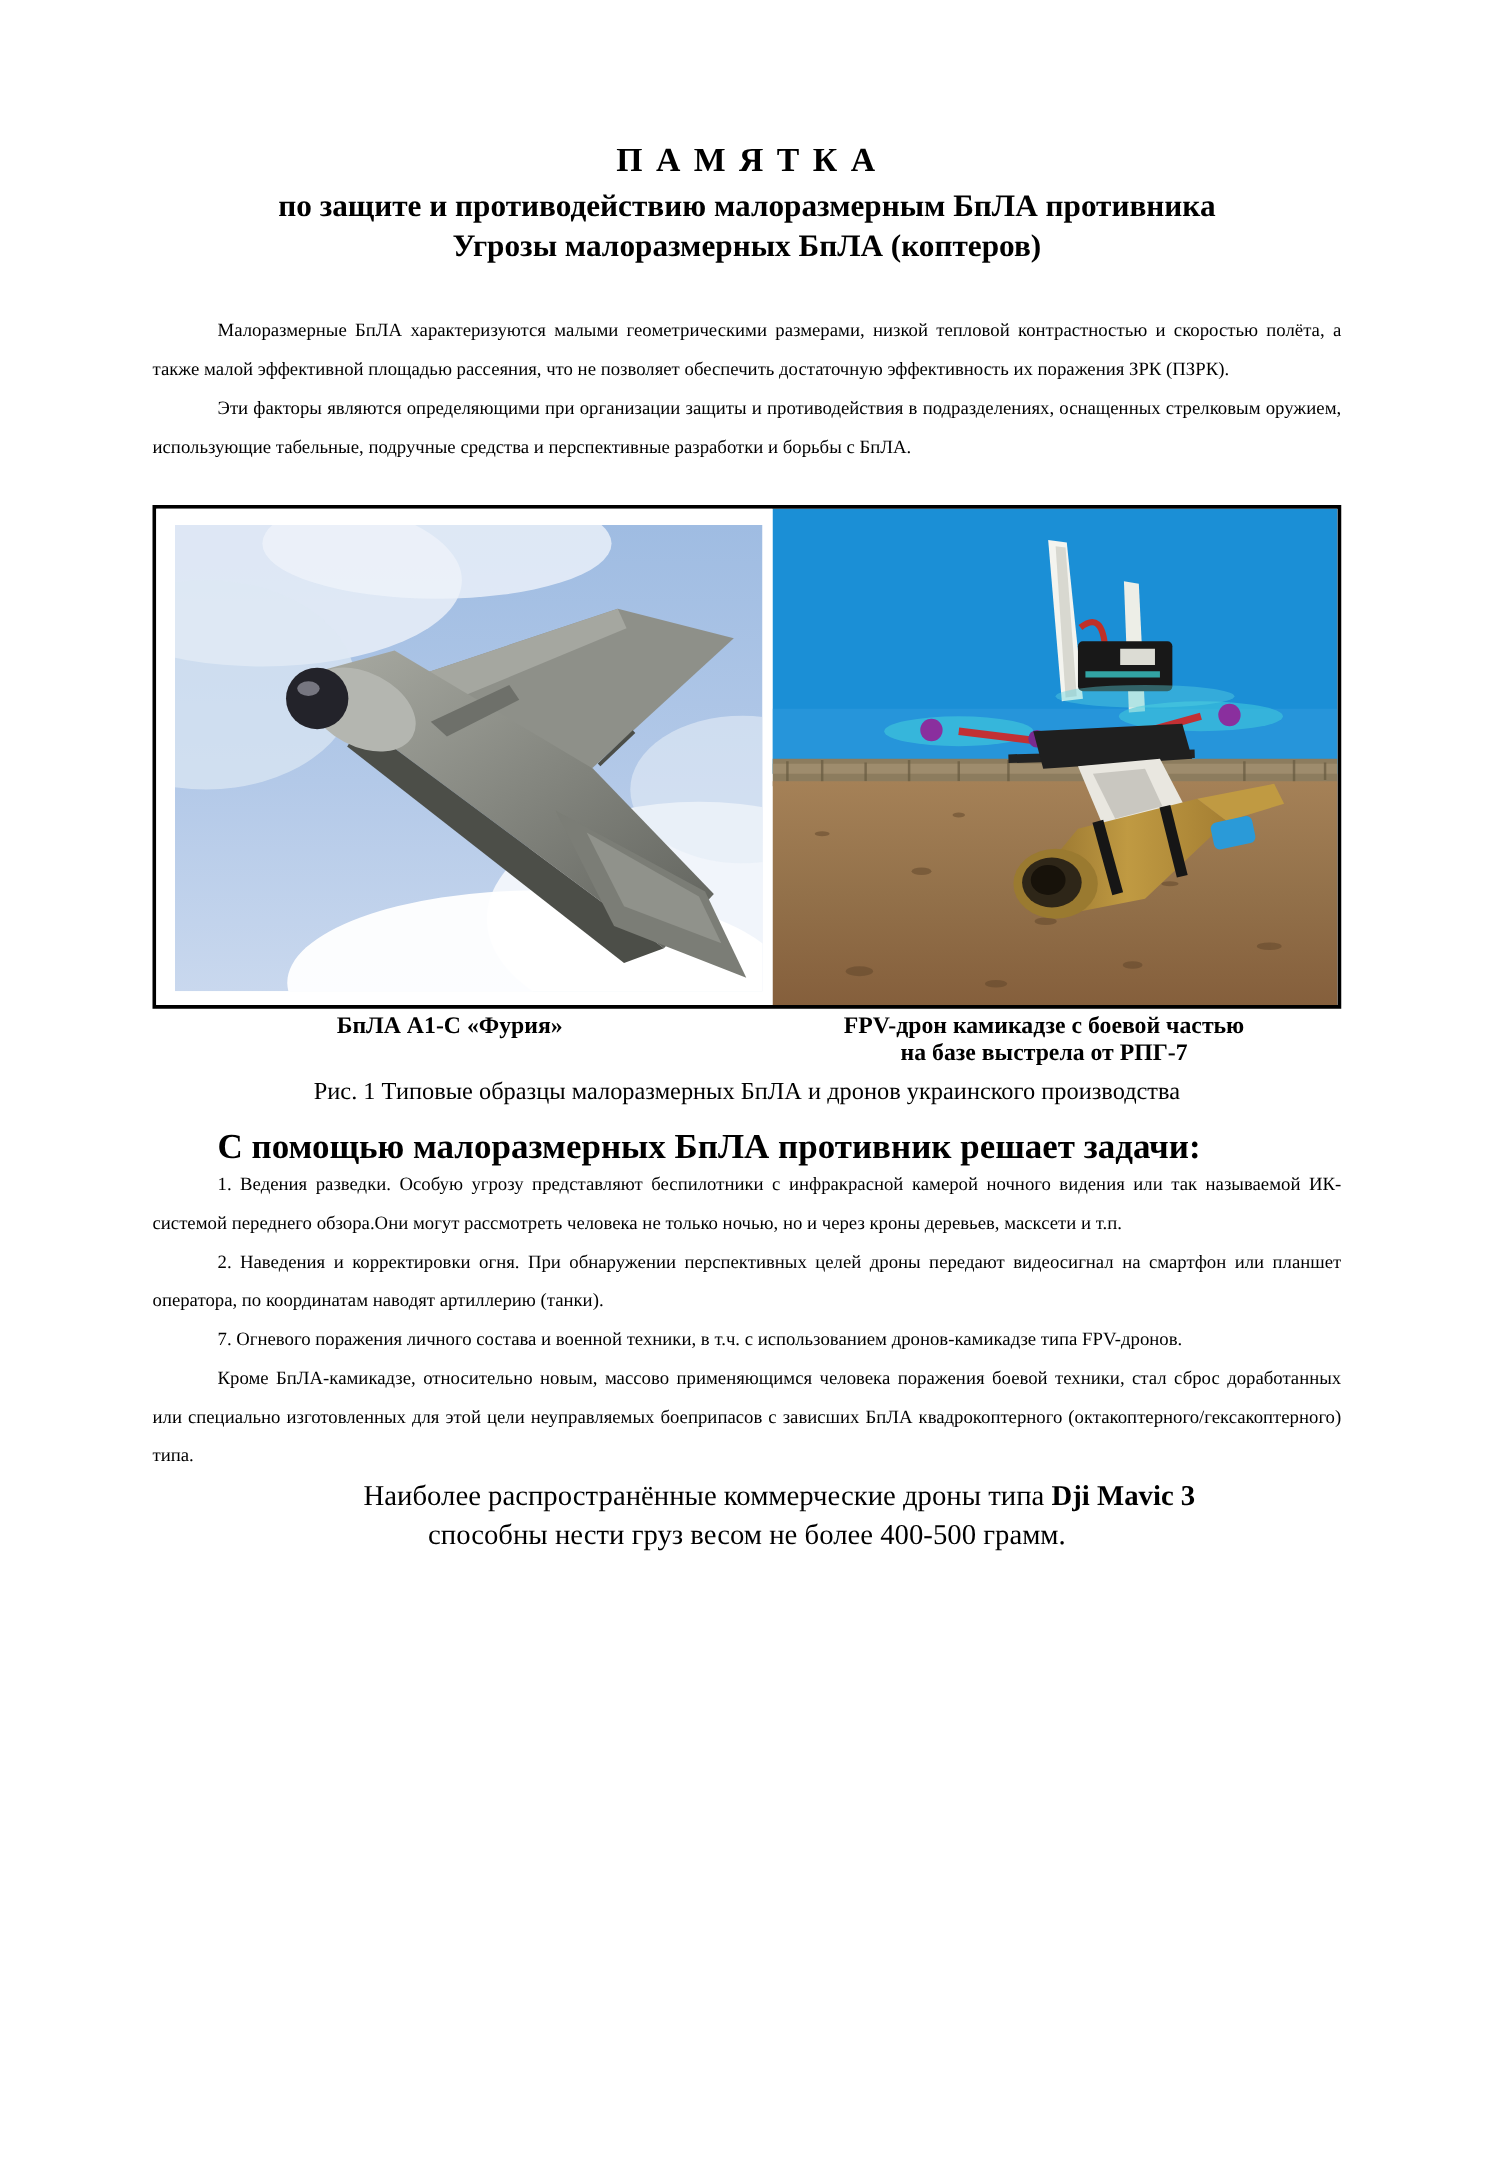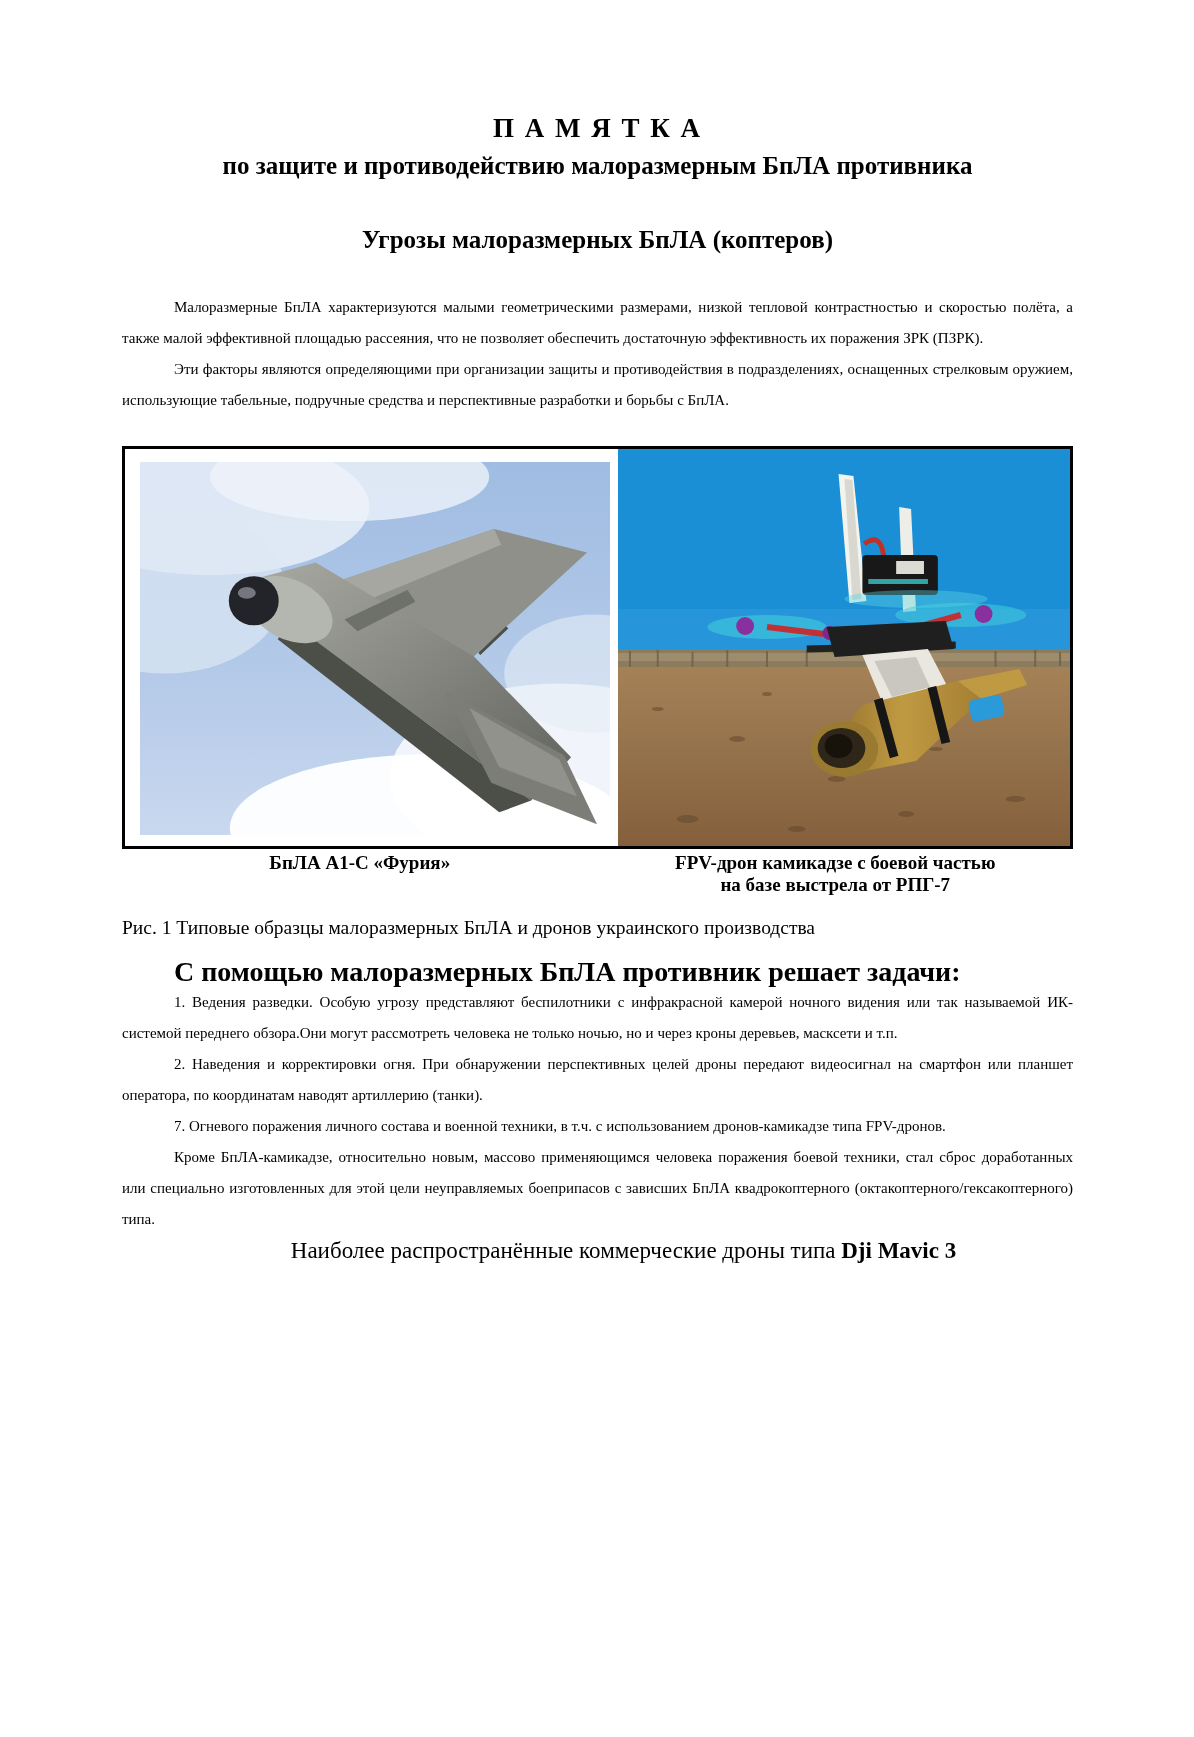--- a/index.html
+++ b/index.html
@@ -19,21 +19,20 @@
   .title {
     text-align:center; font-weight:bold; font-size:27px; line-height:32px;
     letter-spacing:2px;
   }
   .subtitle {
     text-align:center; font-weight:bold; font-size:25px; line-height:32px;
     margin-top:6px;
   }
   .section-heading {
     text-align:center; font-weight:bold; font-size:25px; line-height:32px;
-    margin-top:42px;
   }
   .bodytext { margin-top:36px; }
   p.body {
     font-size:15px; line-height:31px;
     text-align:justify; text-indent:52px;
   }
   p.tasks-heading {
     font-size:28px; line-height:31px; font-weight:bold;
     text-indent:52px; margin-top:16px; text-align:left;
   }
@@ -54,21 +53,21 @@
   }
   .photo-left-wrap svg { width:100%; height:100%; display:block; }
   .photo-right-wrap { flex:1; height:100%; }
   .photo-right-wrap svg { width:100%; height:100%; display:block; }
   .captions-row {
     display:flex; margin-top:3px;
     font-size:19px; line-height:22px; font-weight:600;
   }
   .cap { flex:1; text-align:center; }
   .fig-caption {
-    font-size:19.5px; line-height:24px; margin-top:20px;
+    text-align:center; font-size:19.5px; line-height:24px; margin-top:8px;
   }
   .page-number {
     position:absolute; left:0; right:0; top:1592px;
     text-align:center; font-size:24px;
   }
 </style>
 </head>
 <body>
 
 <div class="page">
@@ -227,17 +226,18 @@
 
   <div class="fig-caption">Рис. 1 Типовые образцы малоразмерных БпЛА и дронов украинского  производства</div>
 
   <p class="tasks-heading">С помощью малоразмерных БпЛА противник решает задачи:</p>
   <p class="body">1. Ведения разведки. Особую угрозу представляют беспилотники с инфракрасной камерой ночного видения или так называемой ИК-системой переднего обзора.Они могут рассмотреть человека не только ночью, но и через кроны деревьев, масксети и т.п.</p>
   <p class="body">2. Наведения и корректировки огня. При обнаружении перспективных целей дроны передают видеосигнал на смартфон или планшет оператора, по координатам наводят артиллерию (танки).</p>
   <p class="body">7. Огневого поражения личного состава и военной техники, в т.ч. с использованием дронов-камикадзе типа FPV-дронов.</p>
   <p class="body">Кроме БпЛА-камикадзе, относительно новым, массово применяющимся человека поражения боевой техники, стал сброс доработанных или специально изготовленных для этой цели неуправляемых боеприпасов с зависших БпЛА квадрокоптерного (октакоптерного/гексакоптерного) типа.</p>
   <p class="last">
     <span>Наиболее распространённые коммерческие дроны типа </span><b>Dji Mavic 3</b><br>
+    <span>способны нести груз весом не более 400-500 грамм.</span>
   </p>
 
   <div class="page-number">3</div>
 
 </div>
 
 </body></html>

